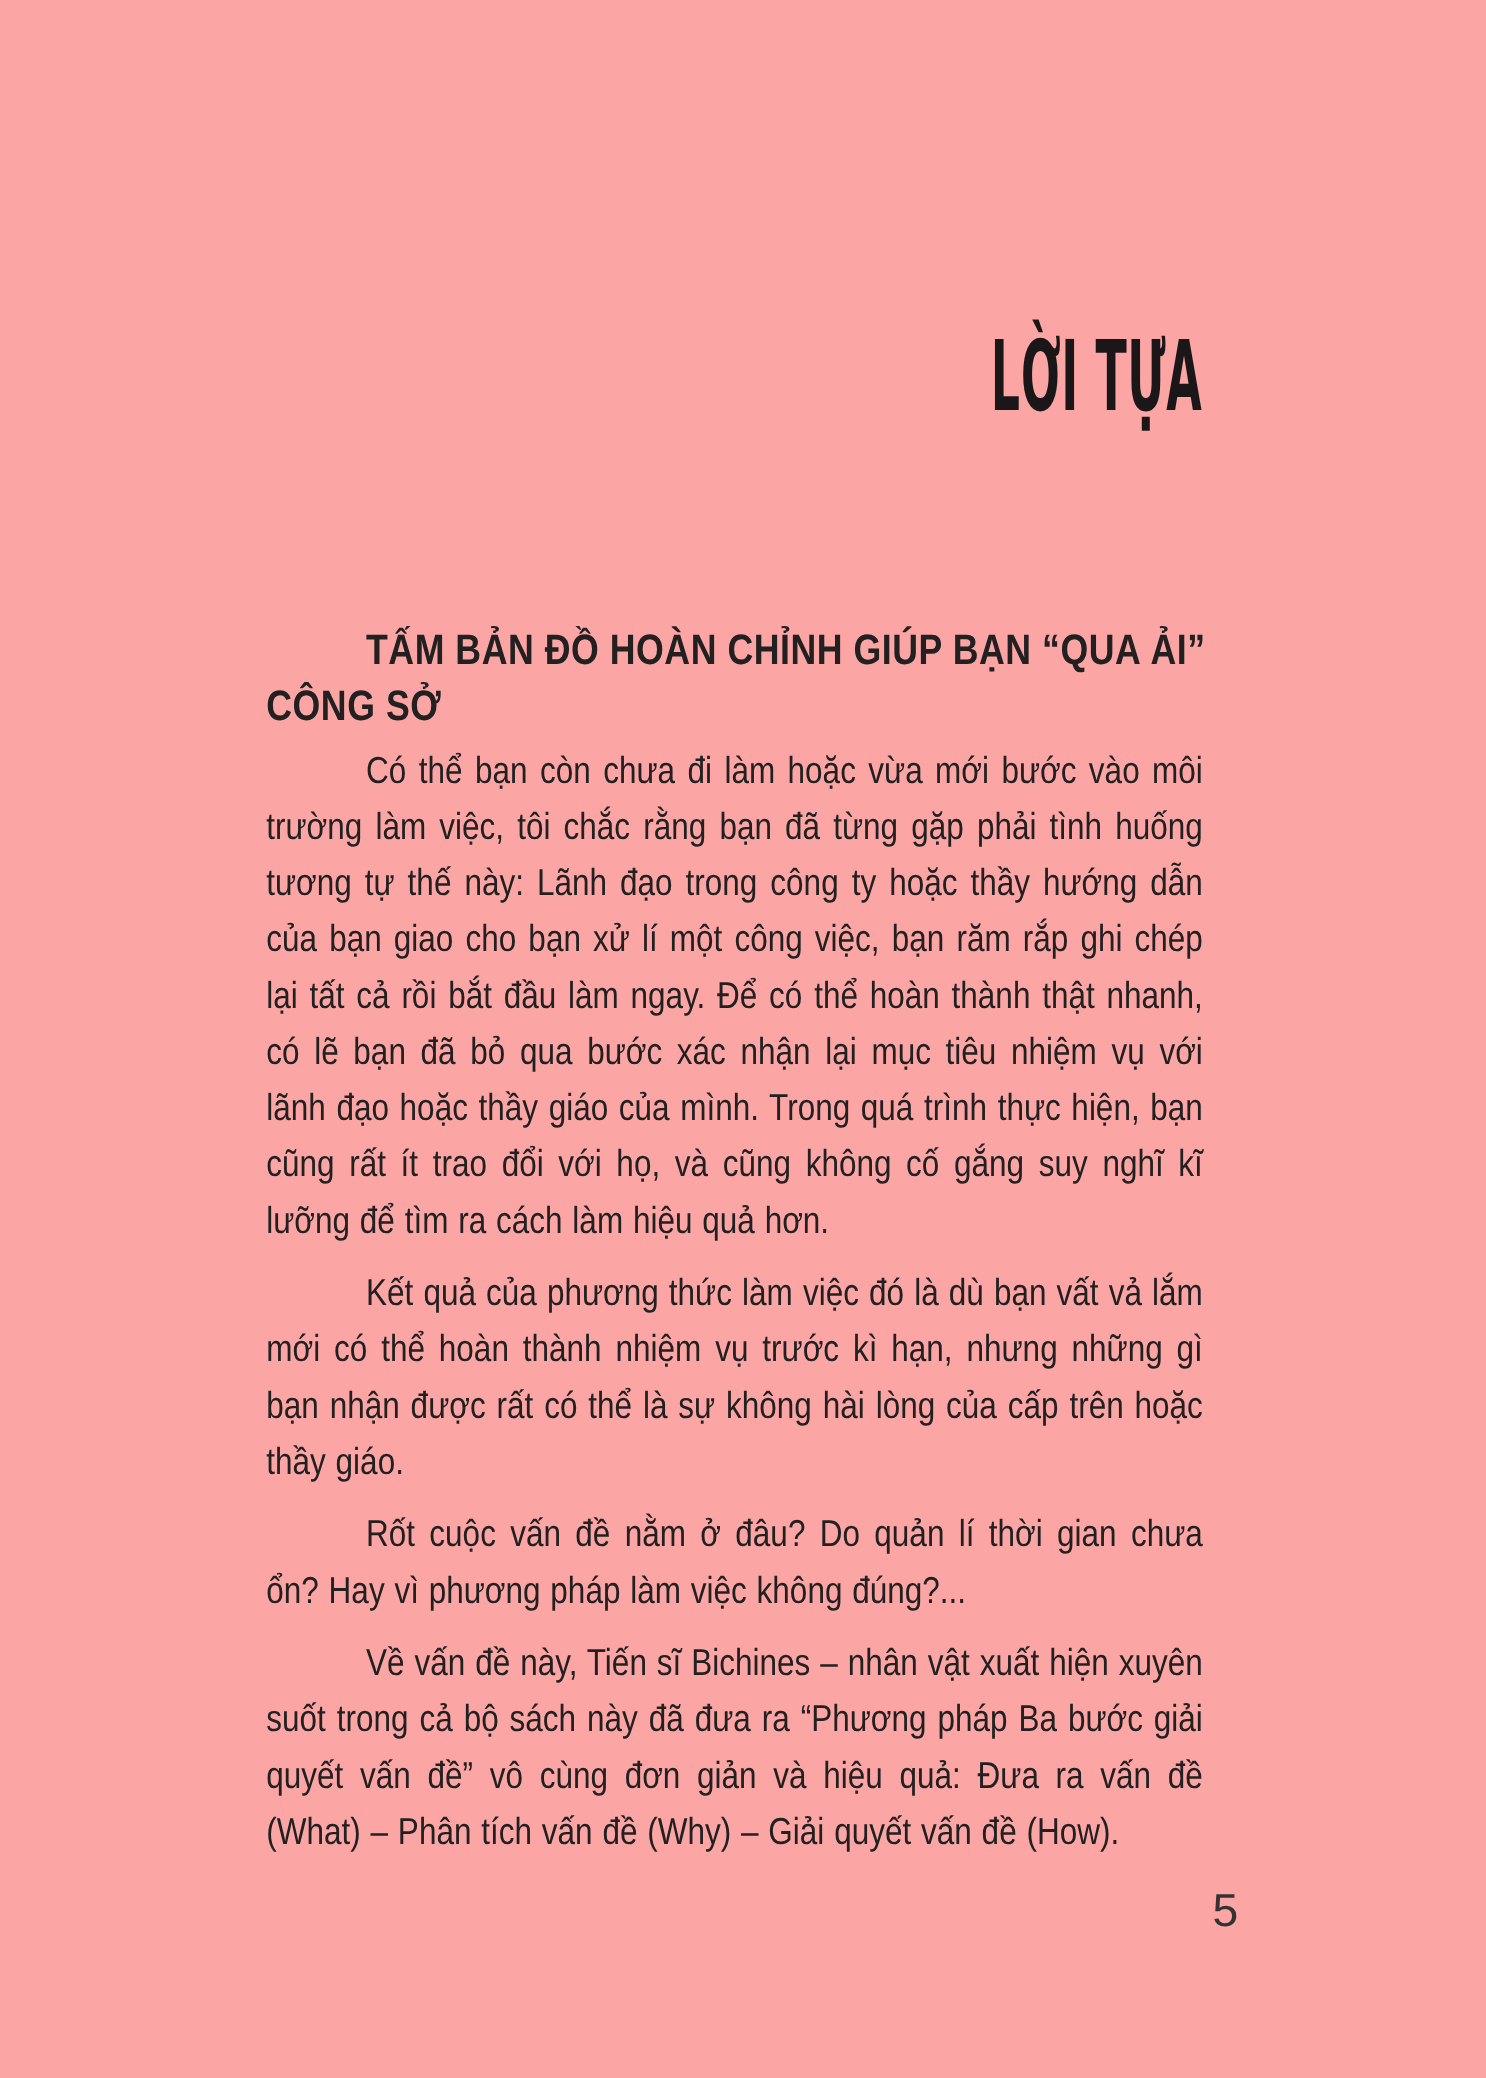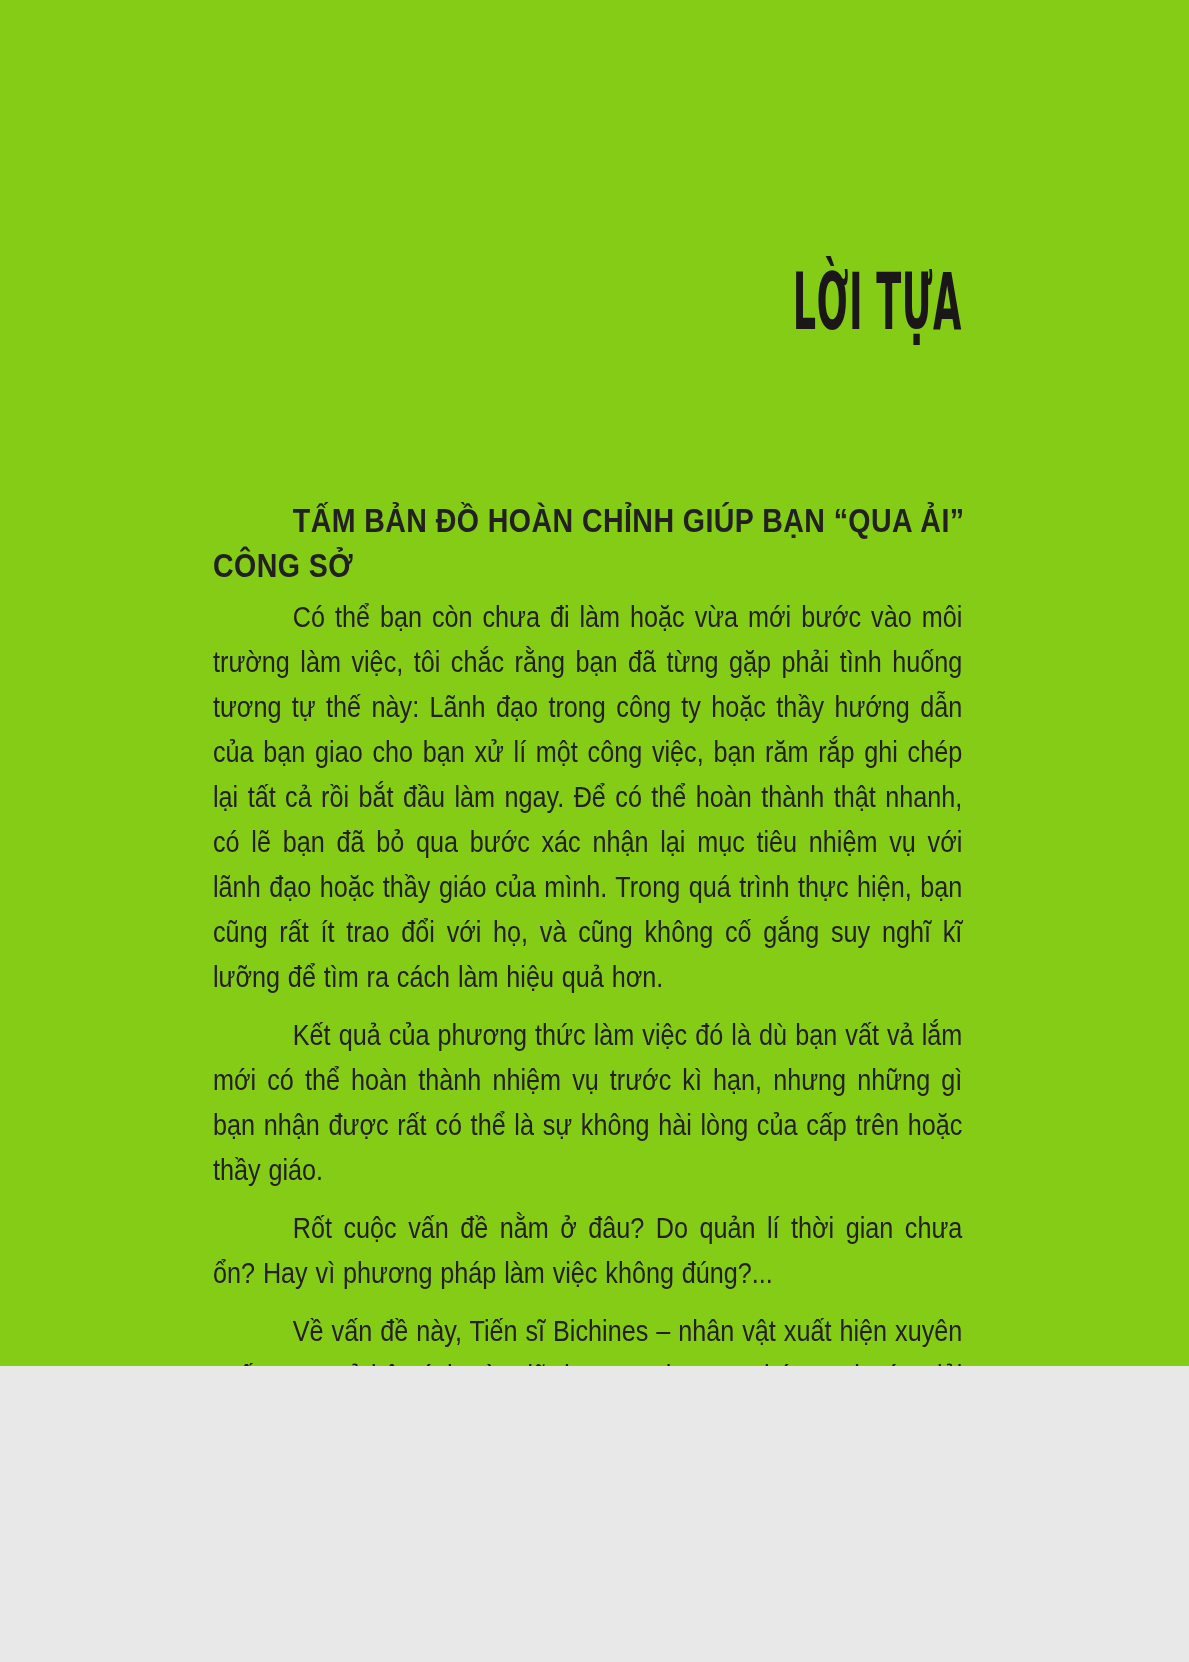--- a/index.html
+++ b/index.html
@@ -3,23 +3,23 @@
 <meta charset="utf-8">
 <style>
   html, body {
     margin: 0;
     padding: 0;
     background: #e8e8e8;
   }
   .page {
     position: relative;
     width: 1189px;
-    height: 1366px;
+    height: 1662px;
     margin: 0 auto;
-    background: #84cc16;
+    background: #fca5a5;
     overflow: hidden;
     font-family: "Liberation Sans", "DejaVu Sans", sans-serif;
   }
   
   .chapter-title {
     position: absolute;
     top: 260px;
     right: 227px;
     margin: 0;
     font-family: "DejaVu Sans", sans-serif;

